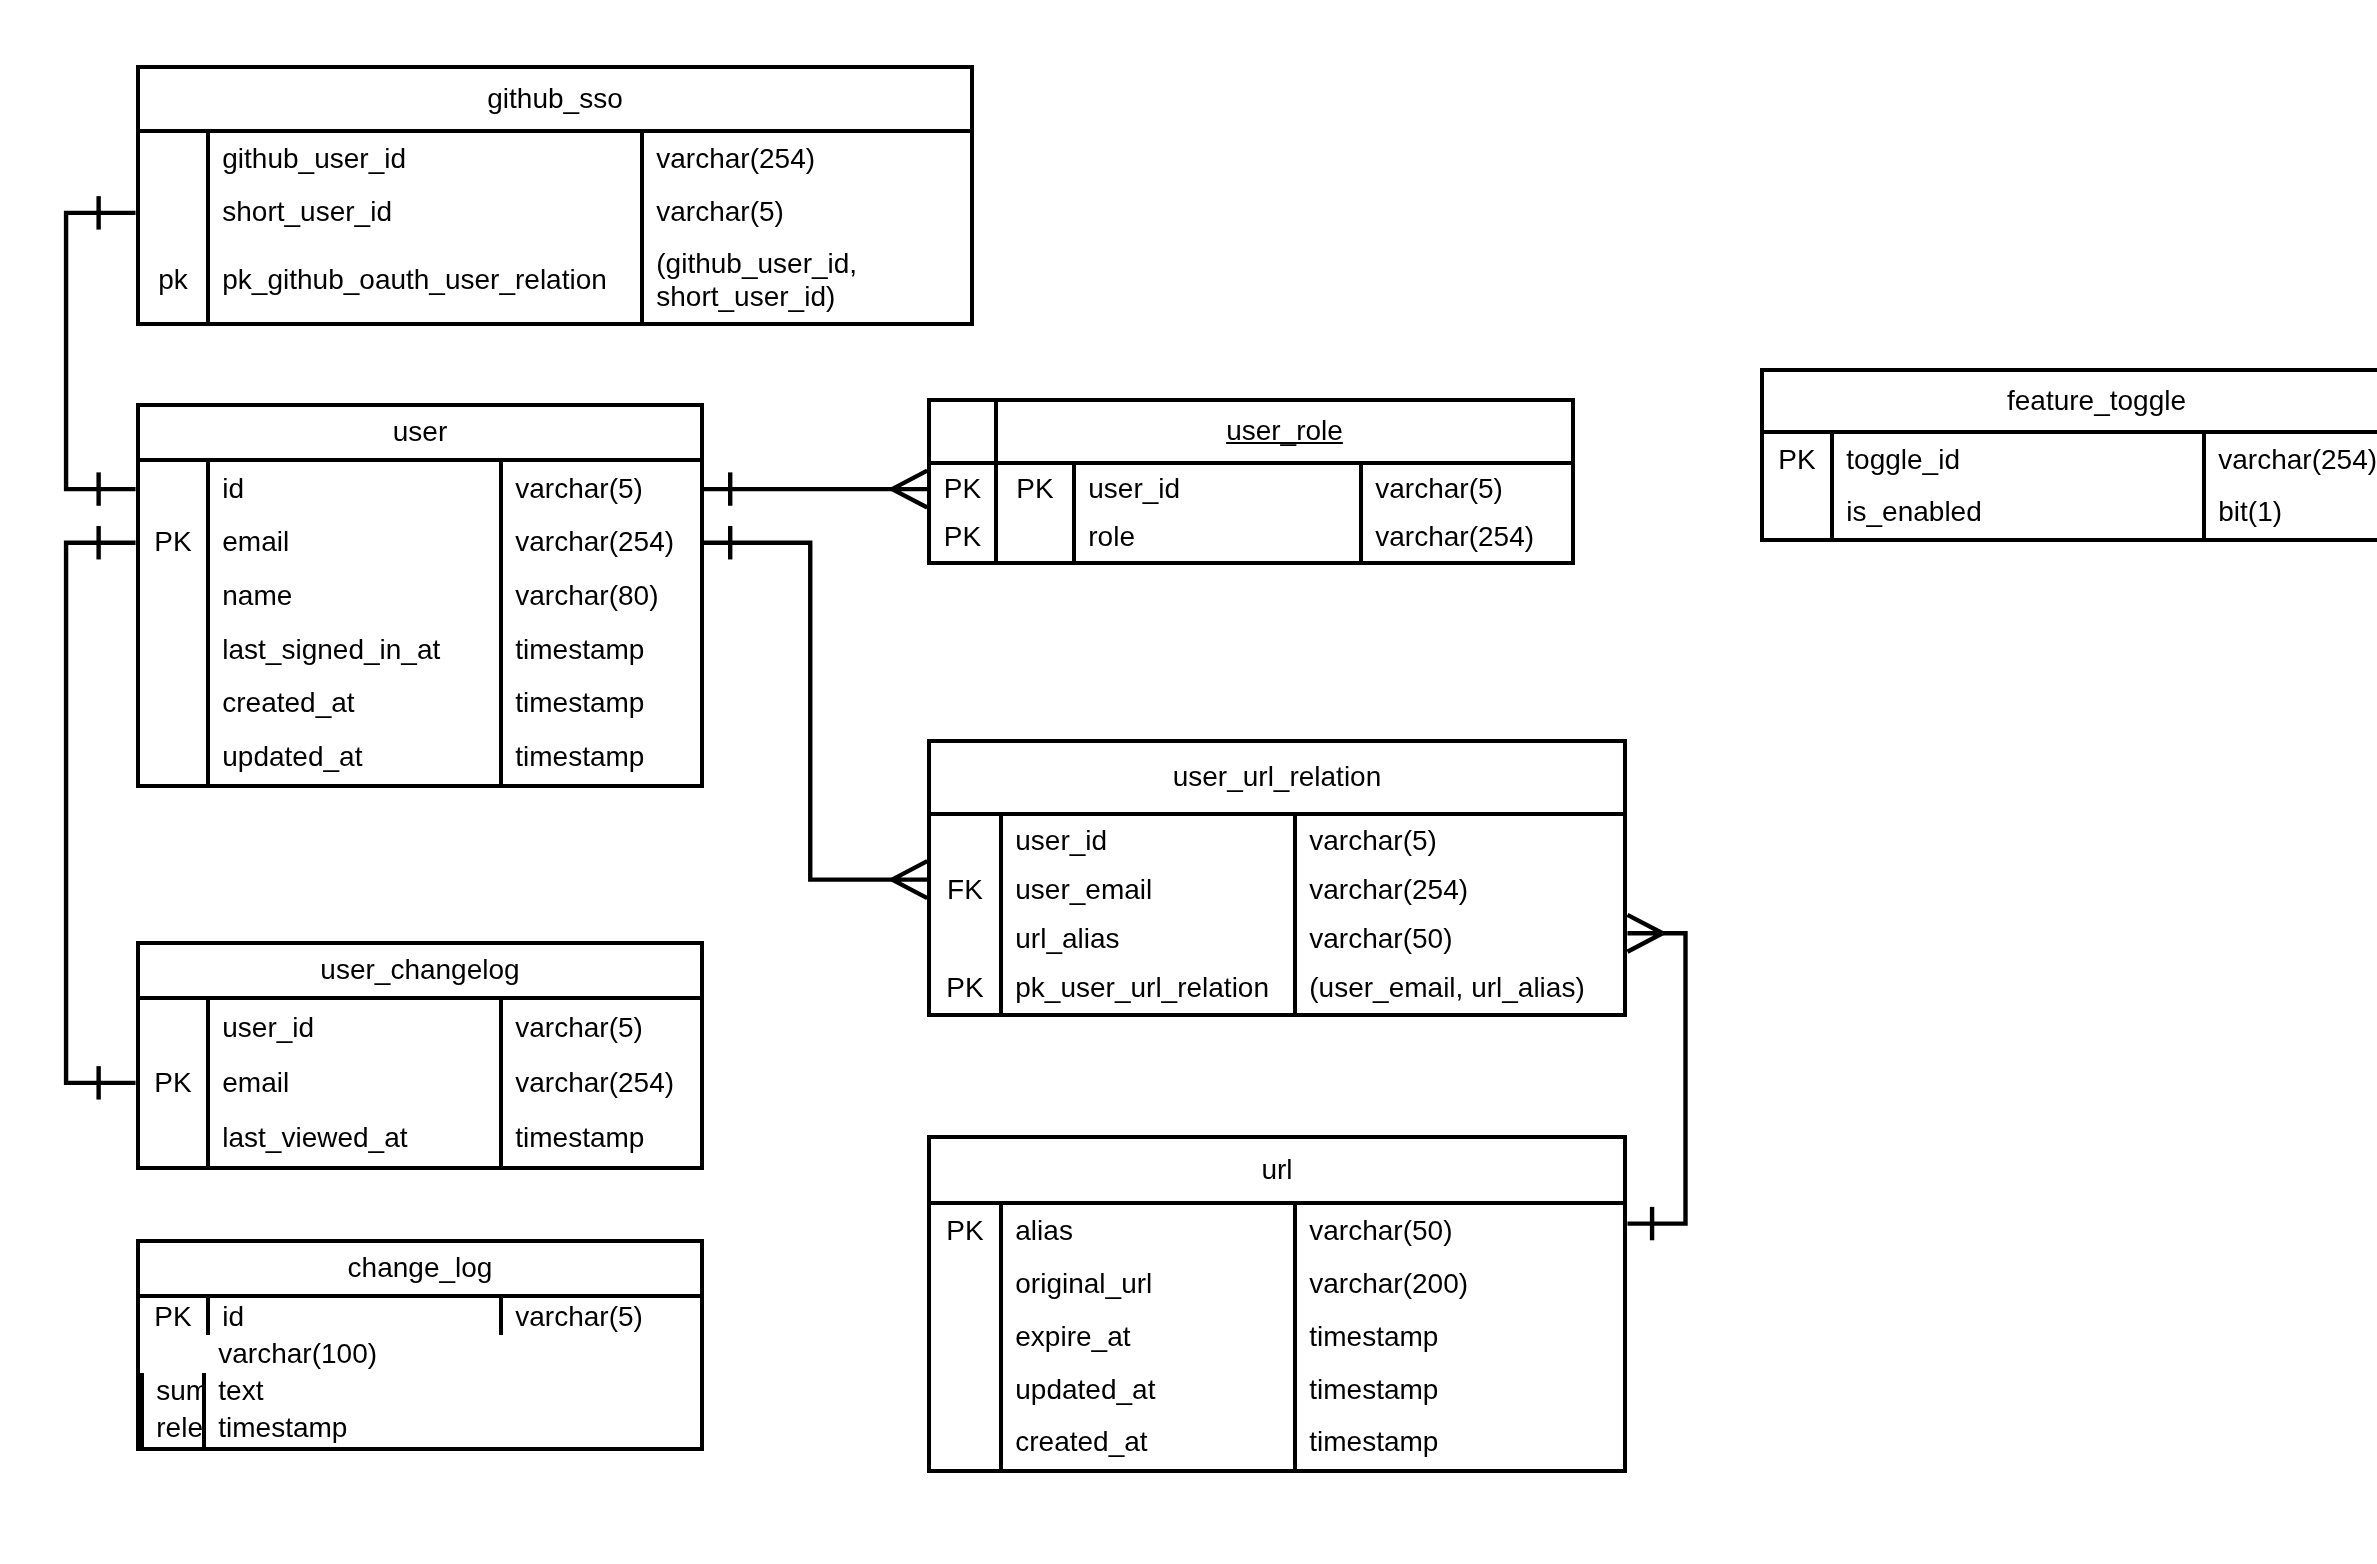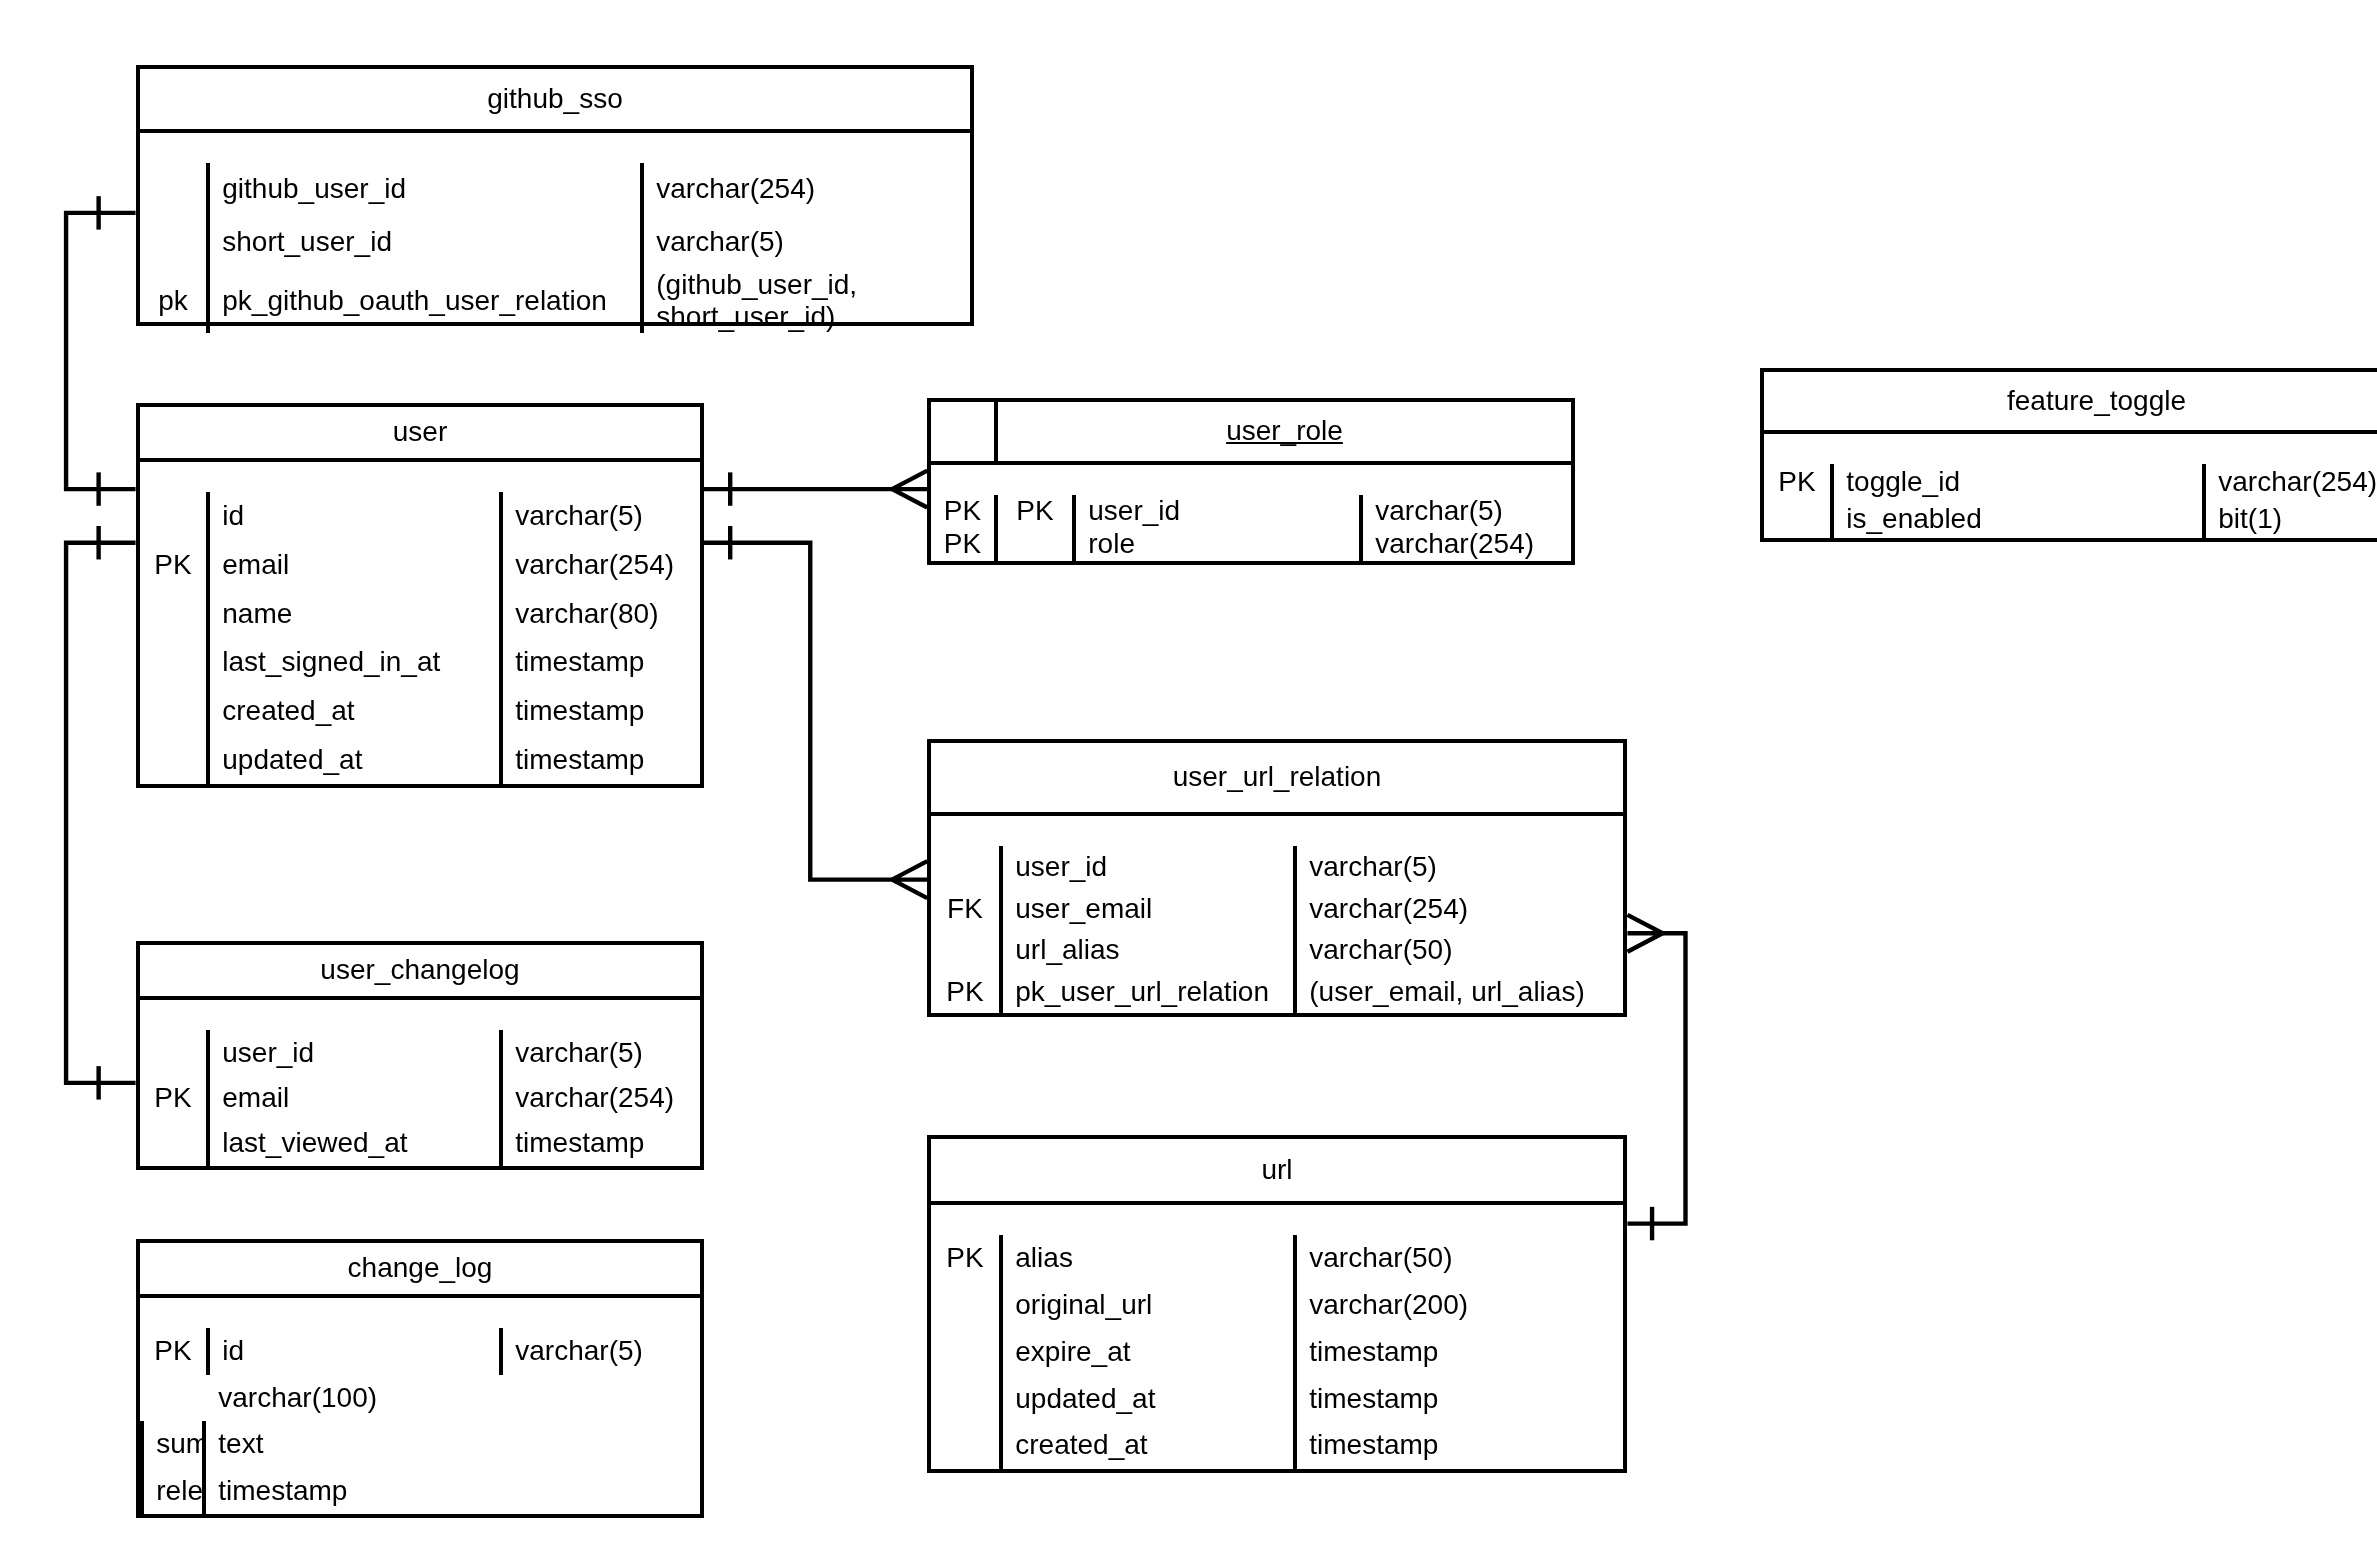--- a/index.html
+++ b/index.html
@@ -1,21 +1,21 @@
 <!DOCTYPE html>
 <html style="font-size:14px"><head>
 <meta charset="utf-8">
 <style>
   html,body{margin:0;padding:0;background:#ffffff;}
   .canvas{position:relative;width:2377px;height:1564px;background:#ffffff;overflow:hidden;
           font-family:"Liberation Sans",sans-serif;color:#000;}
   .wires{position:absolute;left:0;top:0;}
   .wires g{stroke:#000000;stroke-width:5;fill:none;stroke-linecap:butt;stroke-linejoin:miter;}
   .tbl{position:absolute;box-sizing:border-box;background:#ffffff;border:4.4px solid #000000;
-       display:flex;flex-direction:column;font-size:28px;line-height:1.15;gap:30px;}
+       display:flex;flex-direction:column;font-size:28px;line-height:1.15;}
   .ttl{box-sizing:border-box;flex:0 0 auto;border-bottom:4.4px solid #000000;
        display:flex;align-items:center;justify-content:center;}
   .head{box-sizing:border-box;flex:0 0 auto;display:flex;border-bottom:4.4px solid #000000;text-decoration:underline;}
   .head .blank{box-sizing:border-box;border-right:4.4px solid #000000;flex:0 0 auto;}
   .head .ttl2{flex:1 1 auto;display:flex;align-items:center;justify-content:center;}
   .grid{flex:1 1 auto;display:grid;}
   .cell{box-sizing:border-box;display:flex;align-items:center;min-width:0;overflow:hidden;}
   .kc{justify-content:center;}
   .okc{justify-content:center;border-right:4.4px solid #000000;}
   .ikc{justify-content:center;}
@@ -149,21 +149,21 @@
       <div class="cell tc">varchar(5)</div>
       <div class="cell kc">PK</div>
       <div class="cell nc">email</div>
       <div class="cell tc">varchar(254)</div>
       <div class="cell kc"></div>
       <div class="cell nc">last_viewed_at</div>
       <div class="cell tc">timestamp</div>
     </div>
   </div>
 
-  <div class="tbl" style="left:136px;top:1239px;width:568px;height:279px">
+  <div class="tbl" style="left:136px;top:1239px;width:568px;height:212px">
     <div class="ttl" style="height:55px">change_log</div>
     <div class="grid" style="grid-template-columns:66px 1fr 197px;grid-template-rows:repeat(4,1fr)">
       <div class="cell kc">PK</div>
       <div class="cell nc">id</div>
       <div class="cell tc">varchar(5)</div>
       <div class="cell kc"></div>
       <div class="cell tc">varchar(100)</div>
       <div class="cell kc"></div>
       <div class="cell nc">summary_markdown</div>
       <div class="cell tc">text</div>

